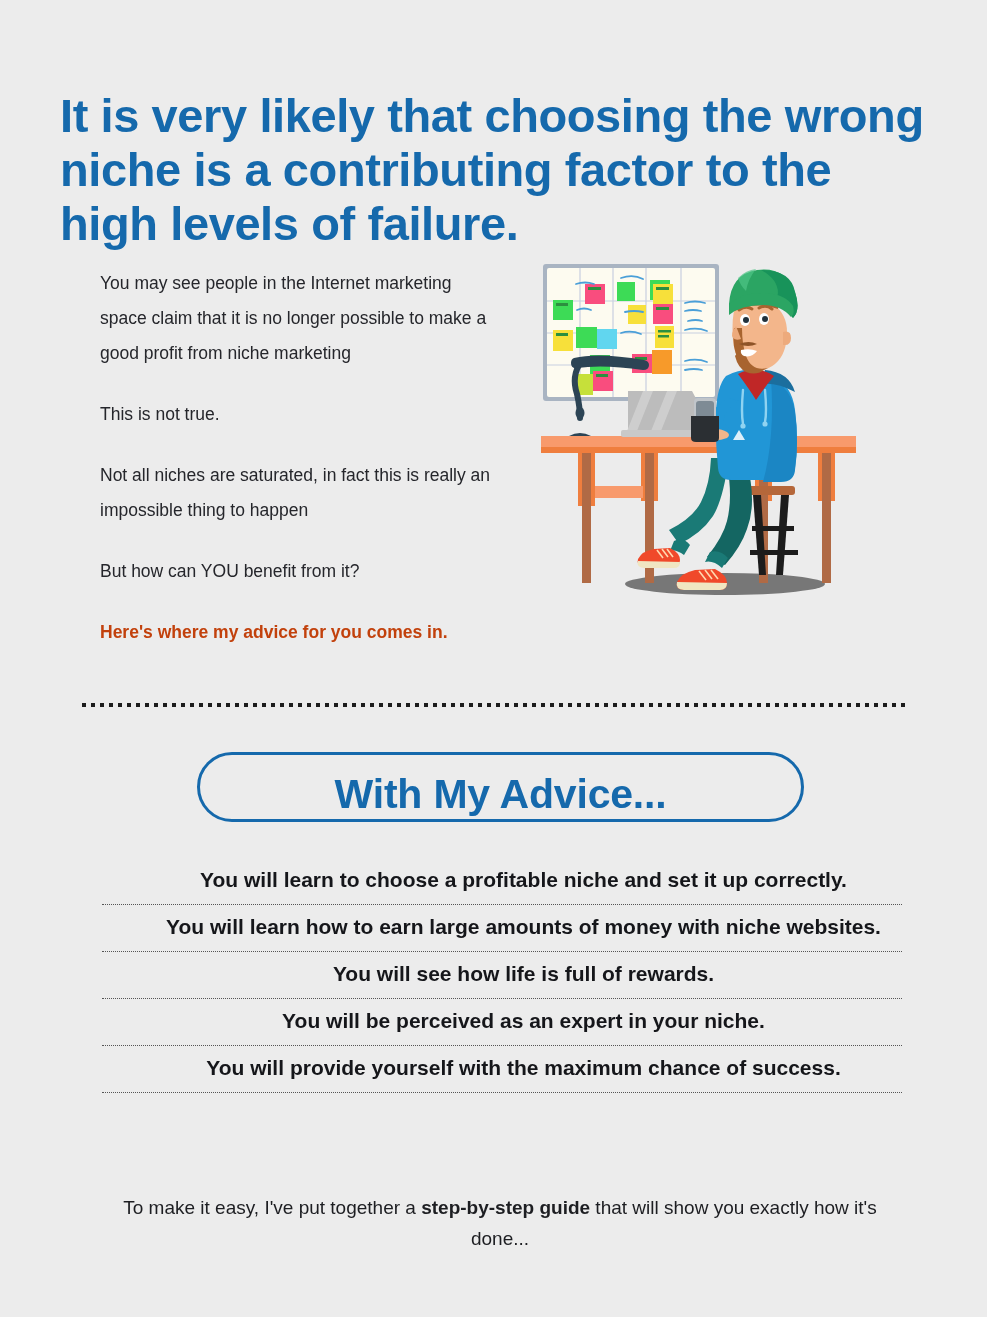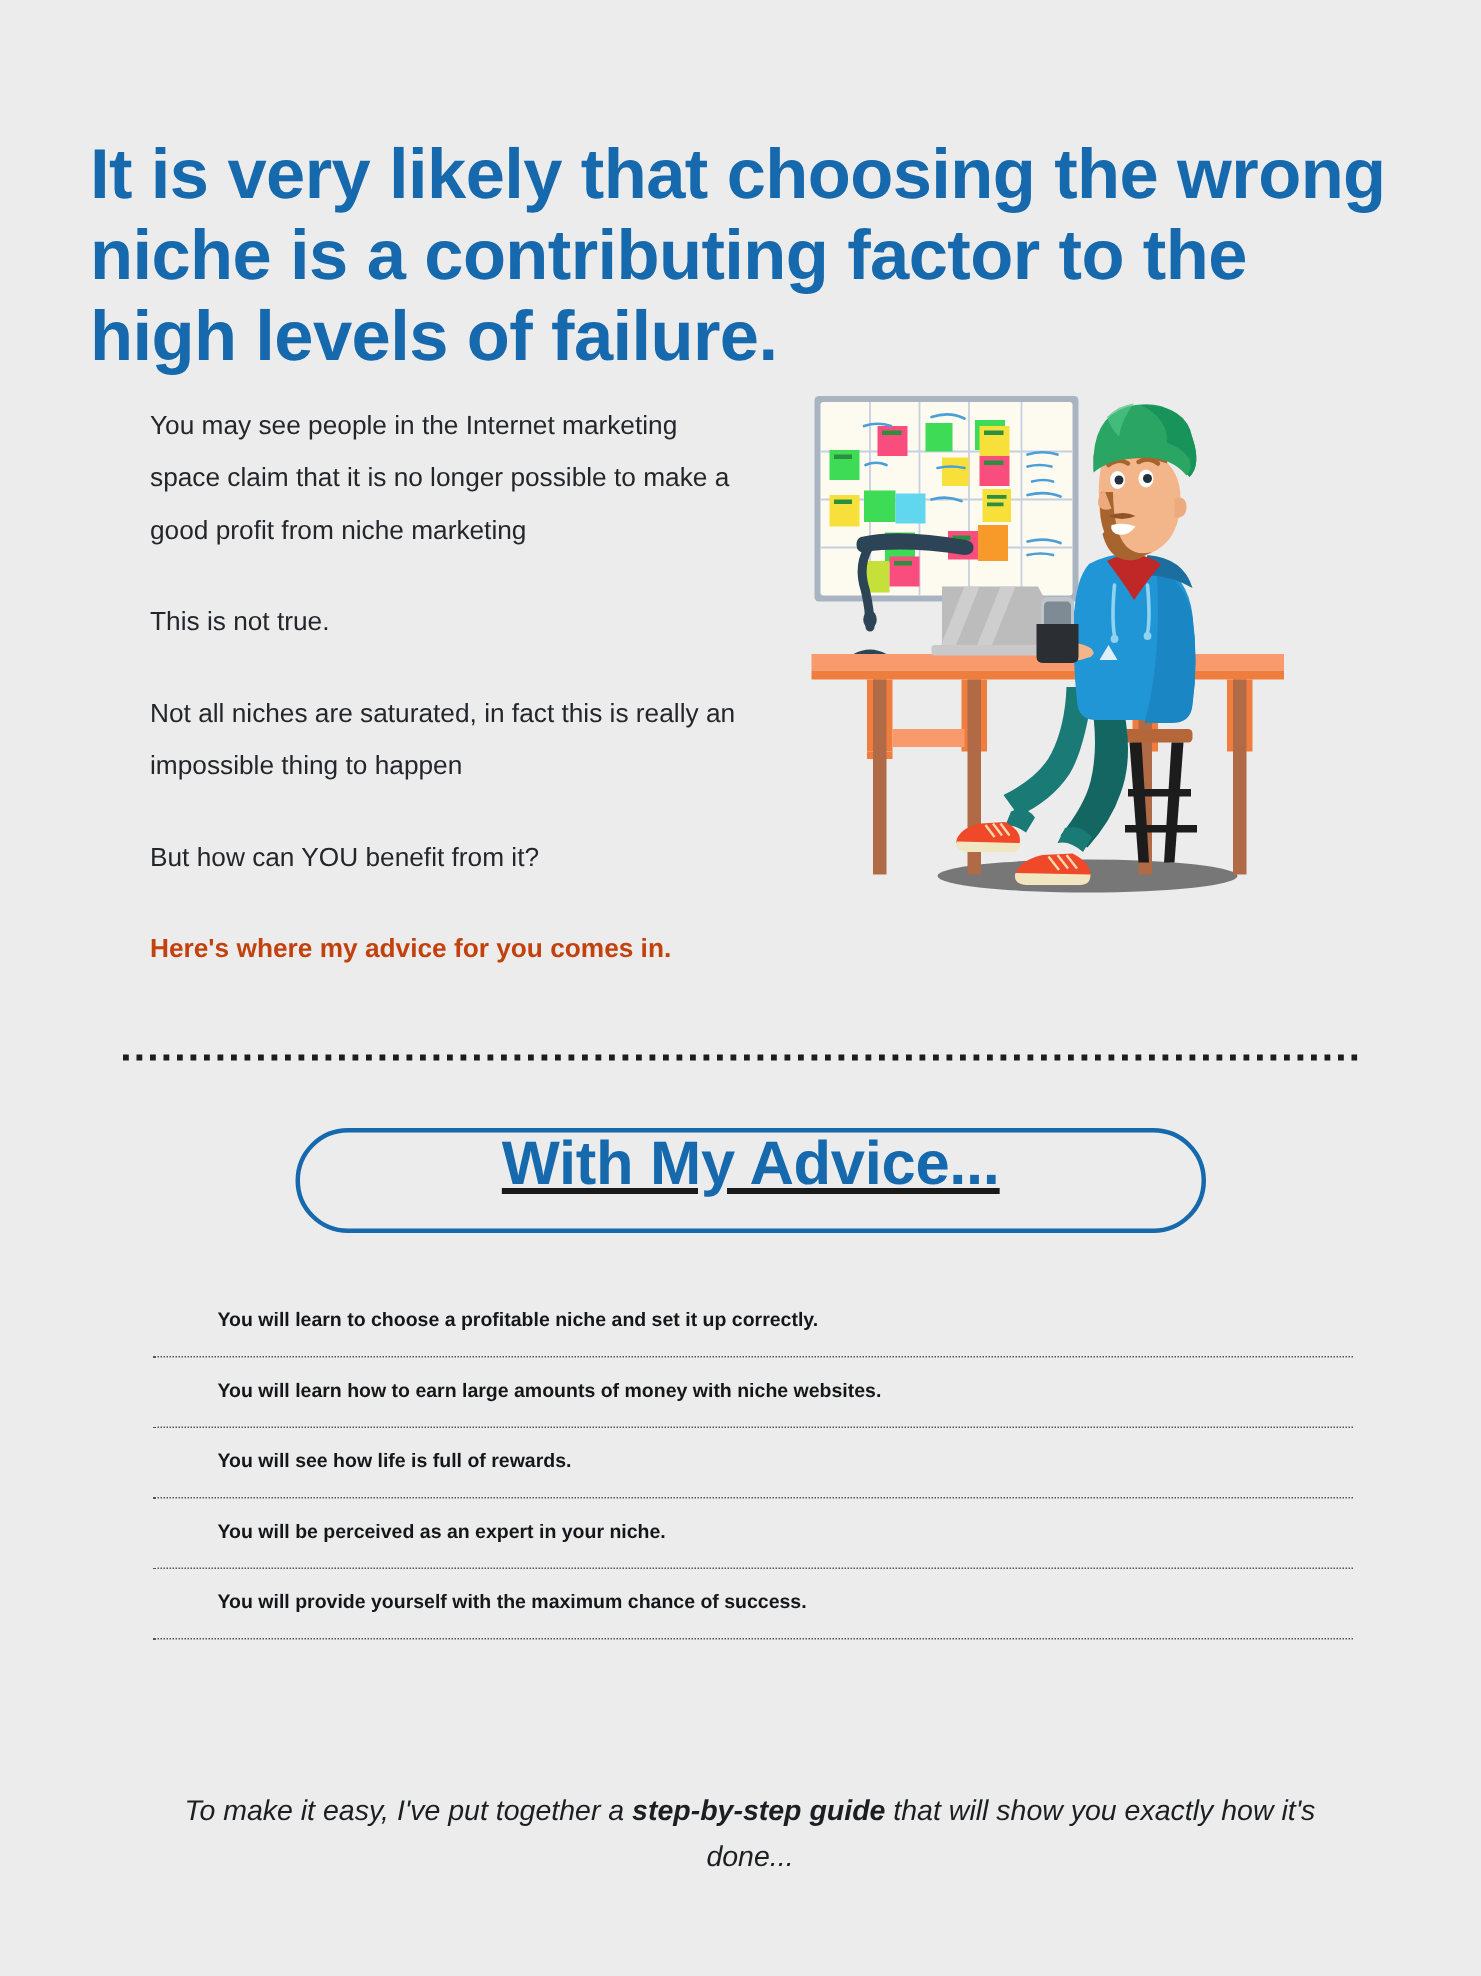--- a/index.html
+++ b/index.html
@@ -91,23 +91,22 @@
   .advice-pill {
     position: absolute;
     left: 197px;
     top: 752px;
     width: 607px;
     height: 70px;
     border: 3px solid #1569ac;
     border-radius: 38px;
     box-sizing: border-box;
     display: flex;
-    align-items: flex-start;
+    align-items: flex-end;
     justify-content: center;
-    text-decoration: underline;
   }
   .advice-pill-label {
     color: #1569ac;
     font-size: 41px;
     font-weight: 700;
     letter-spacing: -0.2px;
     line-height: 1;
     padding-bottom: 4px;
   }
 
@@ -120,37 +119,37 @@
   }
   .benefit-row {
     border-bottom: 1px dotted #555;
     padding: 0 0 12px 0;
     margin-bottom: 0;
   }
   .benefit-text {
     display: block;
     padding-left: 43px;
     padding-top: 10px;
-    font-size: 13px;
+    font-size: 21px;
     font-weight: 700;
     line-height: 24px;
     color: #15161a;
+    text-align: center;
   }
 
   
   .closing {
     position: absolute;
     left: 100px;
     top: 1192px;
     width: 800px;
     text-align: center;
     font-size: 19px;
     line-height: 31px;
     color: #1d1e22;
-    font-style: italic;
   }
   .closing b { font-weight: 700; }
 </style>
 </head>
 <body>
 
 <div class="page">
 
   <h1 class="headline">It is very likely that choosing the wrong niche is a contributing factor to the high levels of failure.</h1>
 

